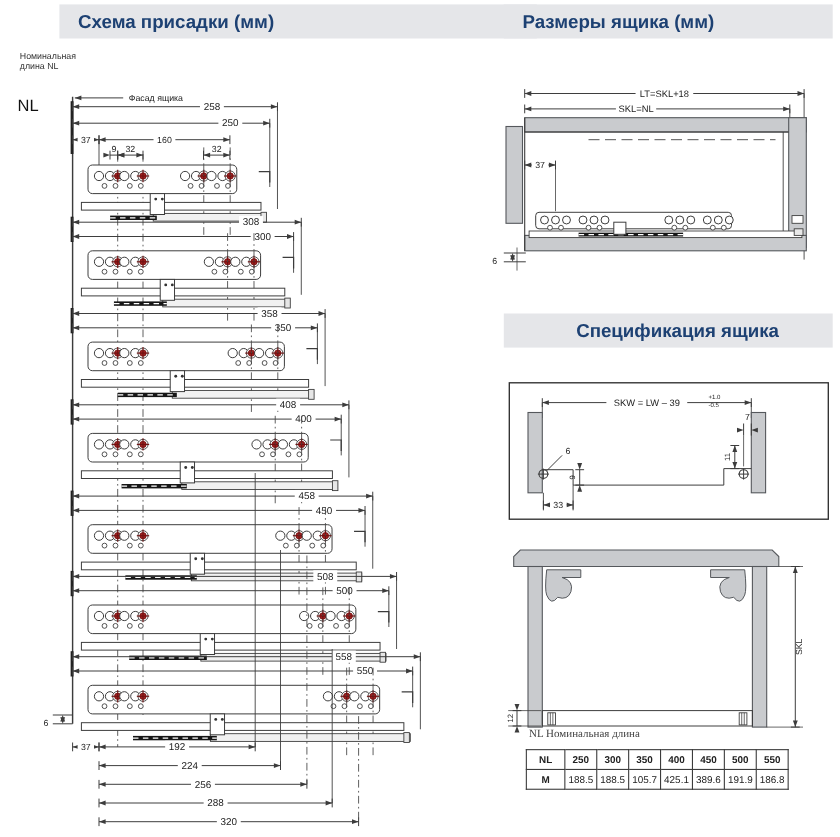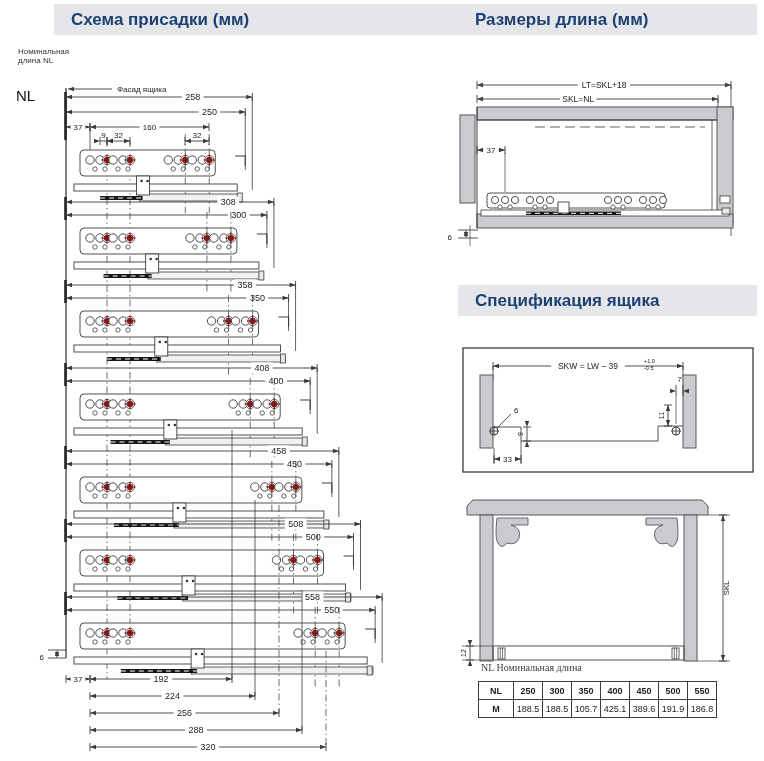--- a/index.html
+++ b/index.html
@@ -3,34 +3,34 @@
 <meta charset="utf-8">
 <style>
   html,body{margin:0;padding:0;background:#fff;}
   body{width:764px;height:761px;position:relative;overflow:hidden;
        font-family:"Liberation Sans","DejaVu Sans",sans-serif;}
   .hdr{position:absolute;height:31px;background:#e5e6e9;color:#1d4173;
        font-size:17px;font-weight:700;line-height:31px;padding-left:17px;
        box-sizing:border-box;}
   #hdr-scheme{left:10px;top:4px;width:434px;margin-left:44px;}
   #hdr-sizes{left:458px;top:4px;width:299px;}
-  #hdr-spec{left:458px;top:285px;width:299px;}
+  #hdr-spec{left:458px;top:285px;width:299px;text-align:center;}
   #diagram{position:absolute;left:0;top:0;}
   #table-note{position:absolute;left:481px;top:662px;font-size:10px;color:#3f3f3f;font-family:Liberation Serif, serif;}
   table.spec{position:absolute;left:478px;top:681px;border-collapse:collapse;}
   table.spec td{border:1px solid #3c3c3c;width:26px;height:17px;text-align:center;
        font-size:9px;color:#222;padding:0 1px;}
   table.spec td.hd{width:32px;font-weight:700;}
   table.spec tr.r0 td{font-weight:700;}
 </style>
 </head>
 <body>
 
 <div class="hdr" id="hdr-scheme">Схема присадки (мм)</div>
-<div class="hdr" id="hdr-sizes">Размеры длина (мм)</div>
+<div class="hdr" id="hdr-sizes">Размеры ящика (мм)</div>
 <div class="hdr" id="hdr-spec">Спецификация ящика</div>
 
 <svg id="diagram" width="764" height="761" viewBox="0 0 764 761">
     <g>
       <text x="18" y="54" font-size="8" text-anchor="start" fill="#333" font-weight="400">Номинальная</text>
       <text x="18" y="63" font-size="8" text-anchor="start" fill="#333" font-weight="400">длина NL</text>
       <text x="16" y="101" font-size="15" text-anchor="start" fill="#111" font-weight="400">NL</text>
       <line x1="66" y1="88" x2="66" y2="658" stroke="#3c3c3c" stroke-width="1.3"></line>
       <line x1="68" y1="89" x2="112" y2="89" stroke="#3c3c3c" stroke-width="0.9"></line>
       <polygon points="68,89 74,86.8 74,91.2" fill="#3c3c3c"></polygon>

